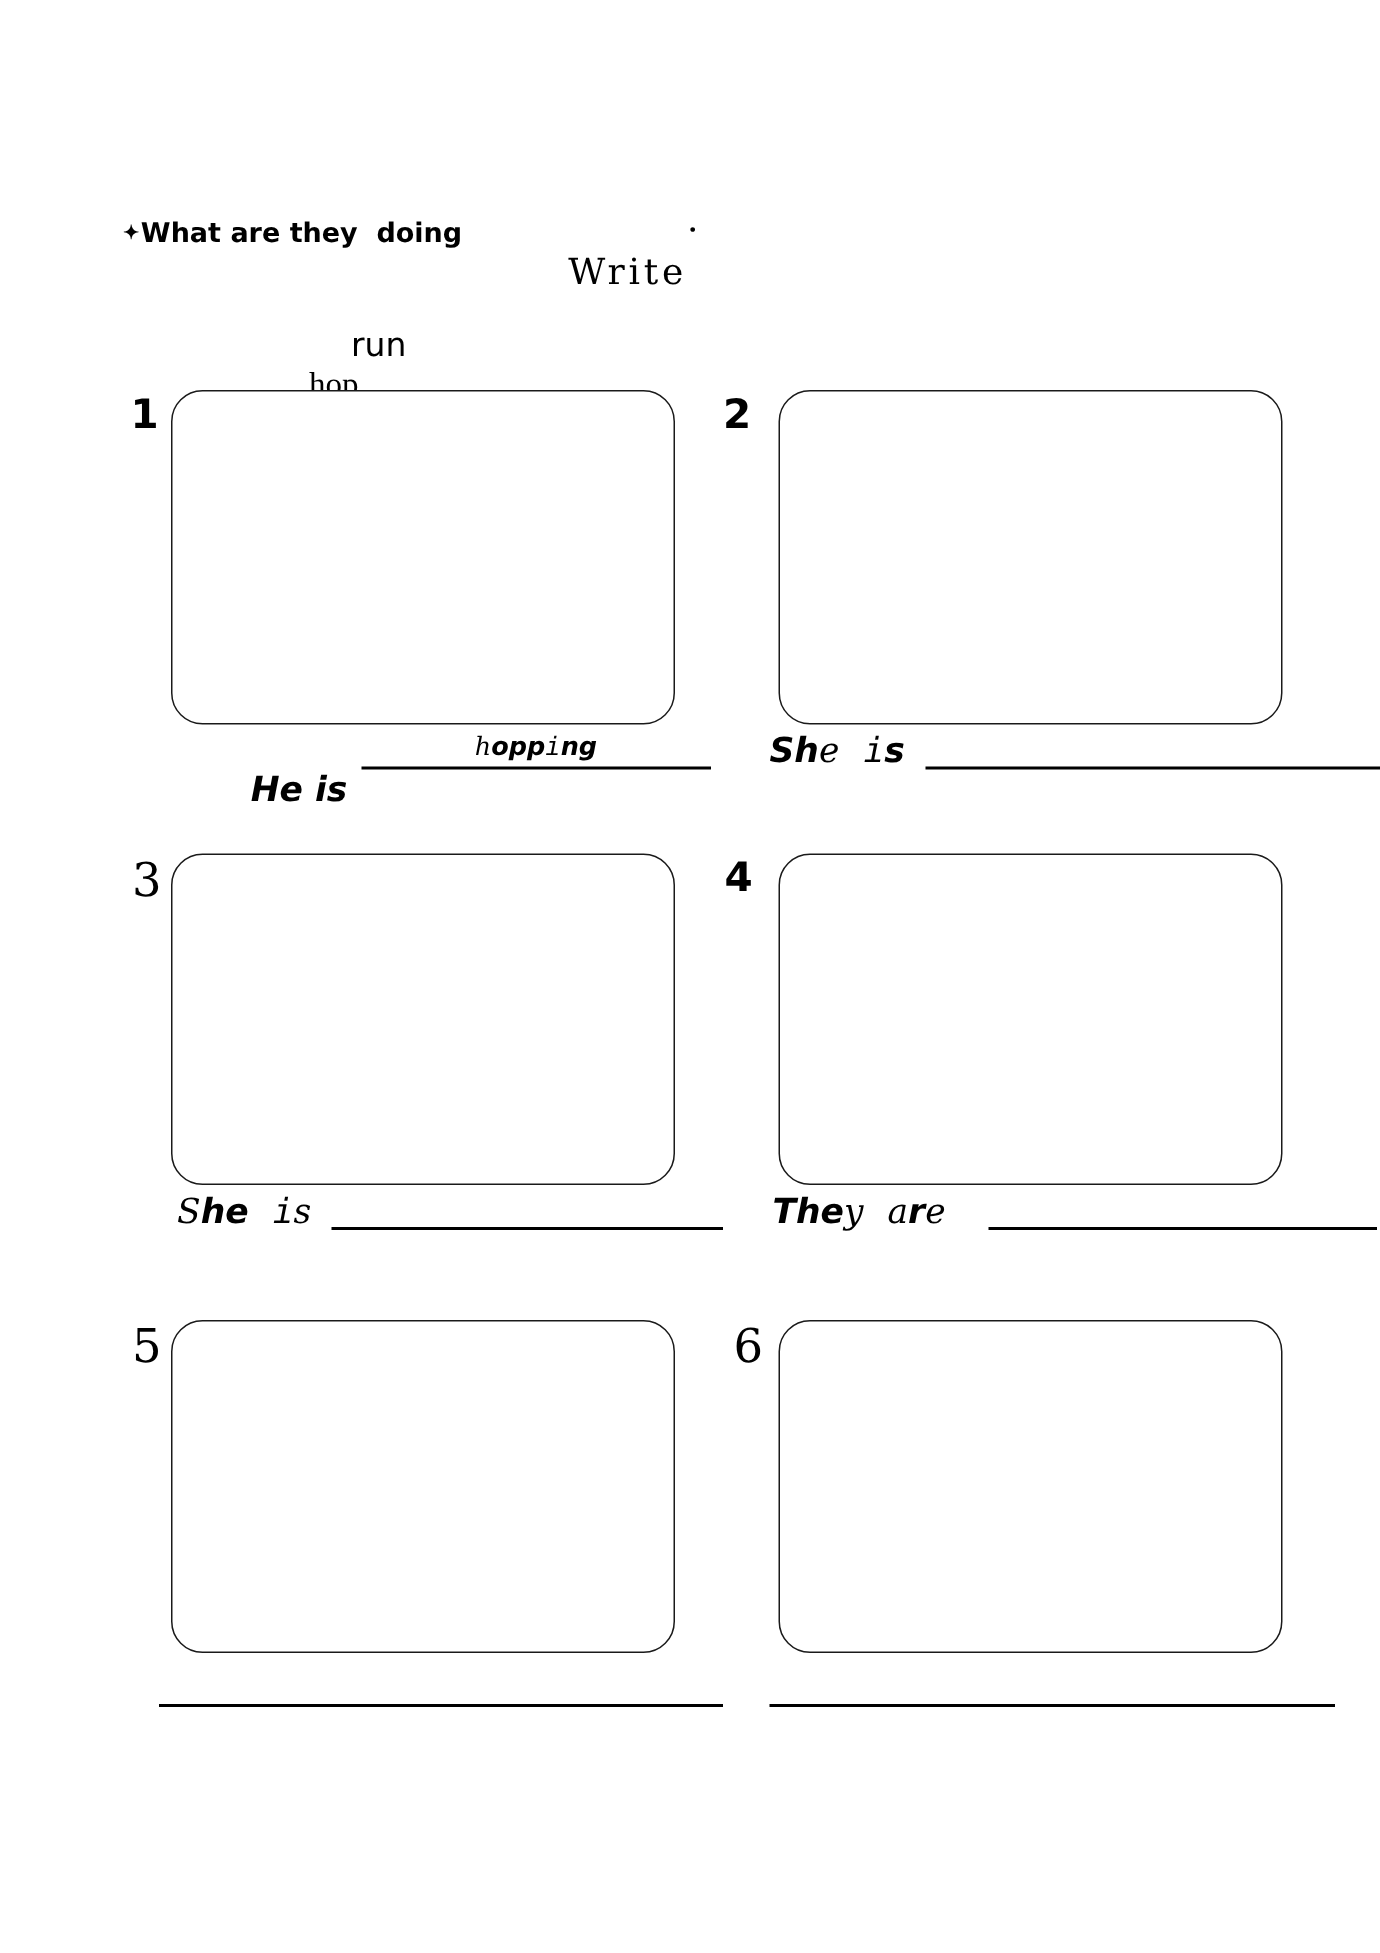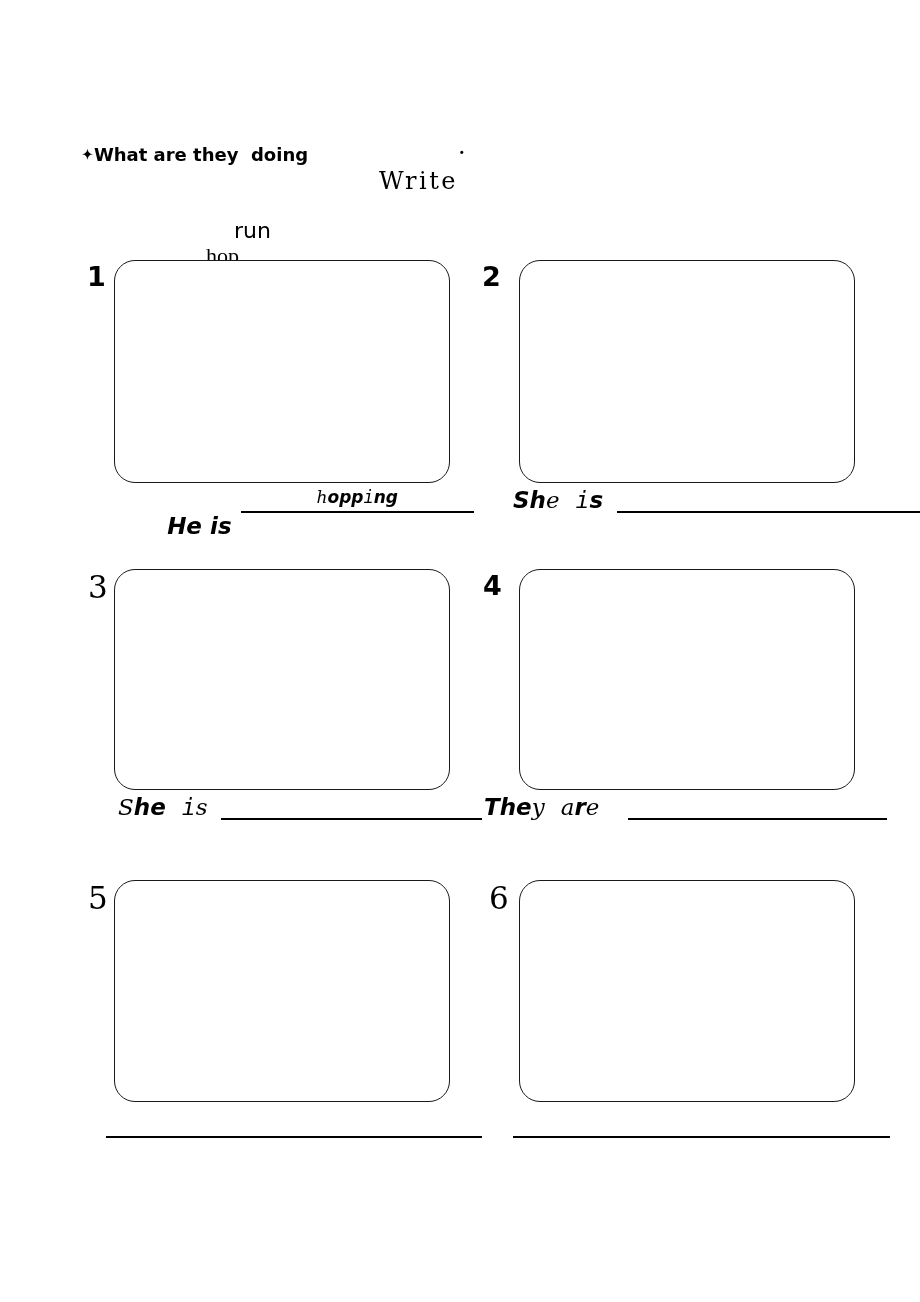--- a/index.html
+++ b/index.html
@@ -200,21 +200,21 @@
       <span class="prefix"><span class="f-serif">S</span><span class="f-sans">he</span><span class="f-sans">  </span><span class="f-mono">i</span><span class="f-serif">s</span></span>
       <span class="blank" style="flex:1; margin-left:14px;">
         <span class="written"></span>
       </span>
     </div>
   </div>
 
   <div class="item">
     <span class="num sans" style="left:483px; top:572px;">4</span>
     <div class="picbox" style="left:519px; top:569px; width:336px; height:221px;"></div>
-    <div class="answer" style="left:484px; top:794px; width:403px;gap:16px;">
+    <div class="answer" style="left:515px; top:794px; width:403px;gap:16px;">
       <span class="prefix"><span class="f-sans">The</span><span class="f-serif">y</span><span class="f-sans">  </span><span class="f-serif">a</span><span class="f-sans">r</span><span class="f-serif">e</span></span>
       <span class="blank" style="flex:1; margin-left:13px;">
         <span class="written"></span>
       </span>
     </div>
   </div>
 
   <div class="item">
     <span class="num serif" style="left:88px; top:883px;">5</span>
     <div class="picbox" style="left:114px; top:880px; width:336px; height:222px;"></div>

